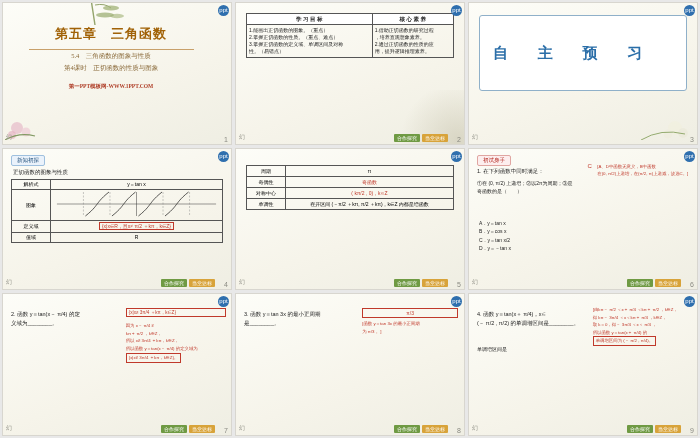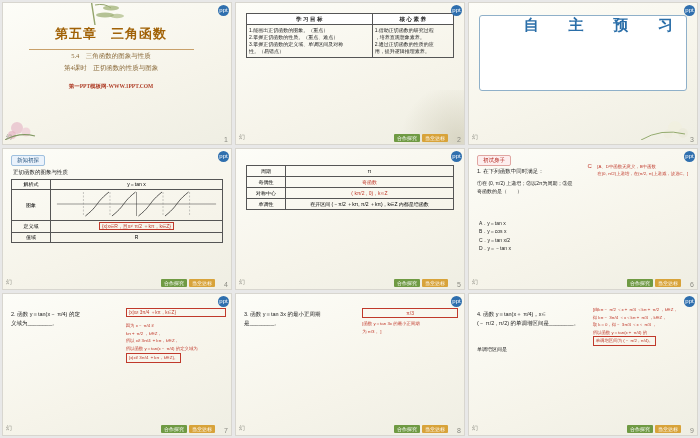--- a/index.html
+++ b/index.html
@@ -28,21 +28,21 @@
   
   .tbl{border-collapse:collapse;font-size:5px;color:#222;}
   .tbl td,.tbl th{border:1px solid #555;padding:1.5px 2px;vertical-align:top;}
   .s2-wrap{position:absolute;left:10px;top:10px;right:10px;}
   .s2-wrap .tbl{width:100%;}
   .s2-wrap th{background:#fff;font-weight:bold;text-align:center;font-size:5.5px;}
   .s2-list div{line-height:1.45;}
 
   
   .s3-box{position:absolute;left:10px;top:12px;right:10px;height:74px;border:1px solid #8fb0c9;border-radius:3px;background:#fff;}
-  .s3-row1{position:absolute;left:0;right:0;top:0;text-align:right;font-family:"Liberation Serif",serif;font-size:15px;color:#2a6ea8;letter-spacing:13px;font-weight:bold;text-indent:13px;}
+  .s3-row1{position:absolute;left:0;right:0;top:28px;text-align:left;font-family:"Liberation Serif",serif;font-size:15px;color:#2a6ea8;letter-spacing:13px;font-weight:bold;text-indent:13px;}
   .s3-row2{position:absolute;left:0;right:0;top:46px;text-align:center;font-family:"Liberation Serif",serif;font-size:15px;color:#2a6ea8;letter-spacing:13px;font-weight:bold;text-indent:13px;}
 
   
   .chip{position:absolute;left:8px;top:6px;font-size:5.5px;color:#1f4e79;background:#eaf2fb;border:1px solid #9fc0de;border-radius:2px;padding:1px 5px;}
   .chip.red{color:#b3261e;background:#fdeeee;border-color:#e0a6a2;}
 
   .s4-sub{position:absolute;left:10px;top:20px;font-size:5.5px;color:#222;}
   .s4-tbl{position:absolute;left:8px;top:30px;right:8px;}
   .s4-tbl table{width:100%;border-collapse:collapse;font-size:5px;}
   .s4-tbl td{border:1px solid #555;padding:1.5px 2px;text-align:center;}

